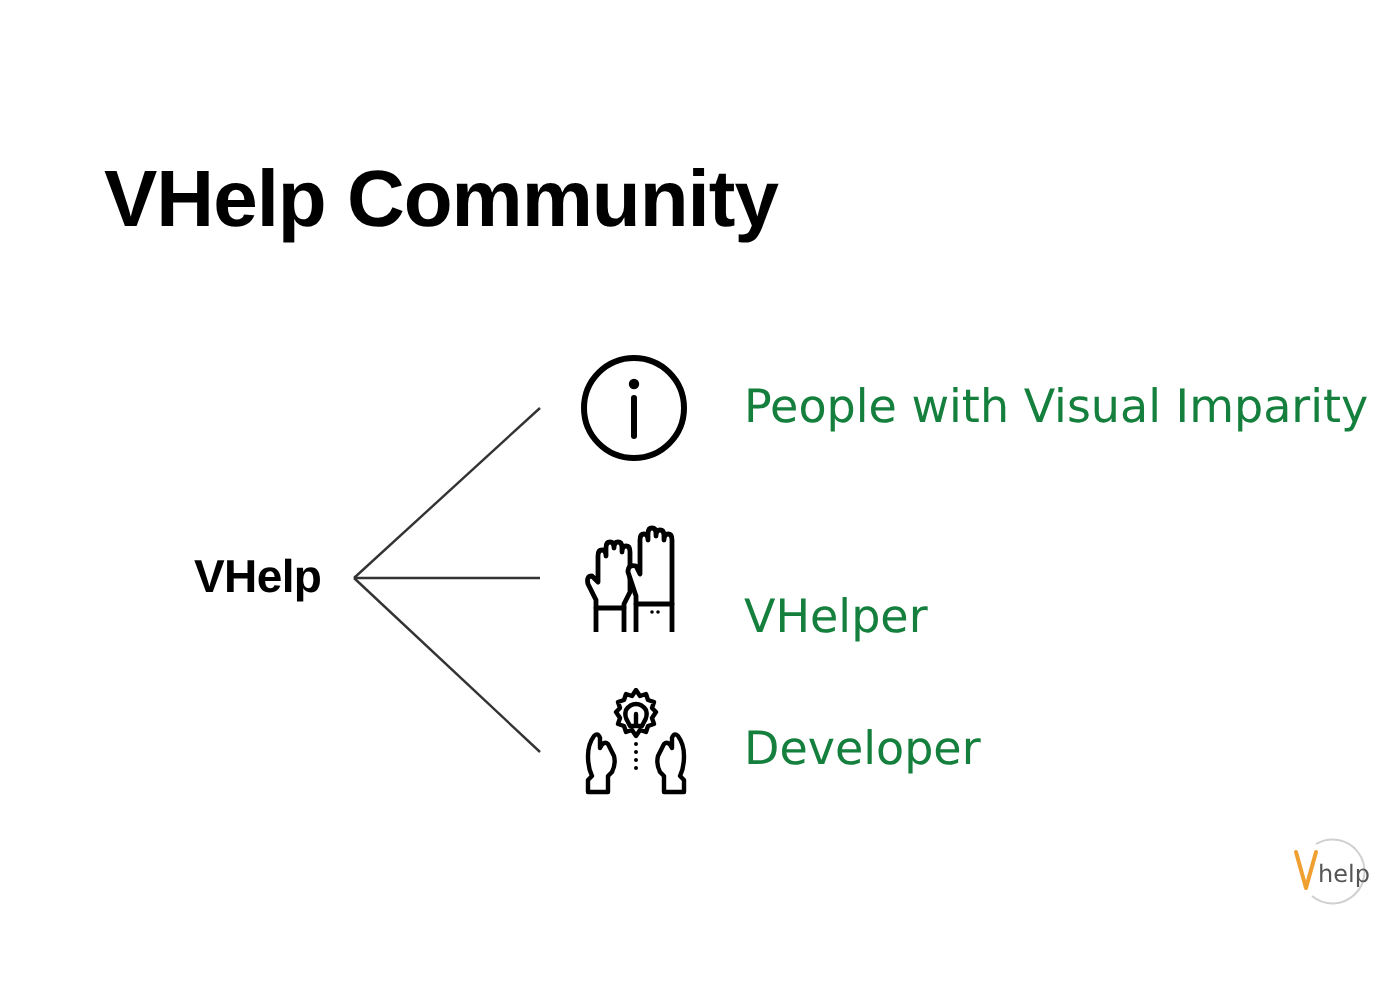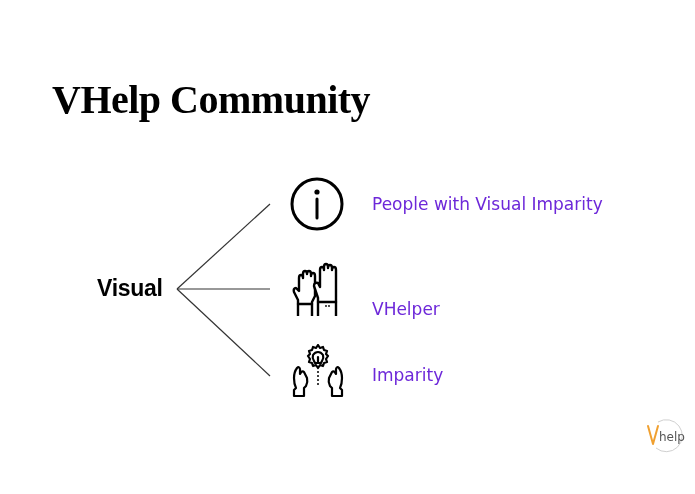--- a/index.html
+++ b/index.html
@@ -7,21 +7,21 @@
       width: 695px; height: 494px;
       background: #ffffff;
       position: relative;
       overflow: hidden;
       font-family: "Liberation Sans", sans-serif;
       color: #000;
     }
     .title {
       position: absolute;
       left: 52px; top: 76px;
-      font-family: Liberation Serif, serif;
+      font-family: Liberation Sans, sans-serif;
       font-weight: bold;
       font-size: 40px;
       letter-spacing: -0.5px;
       line-height: 48px;
       margin: 0;
     }
     .root-node {
       position: absolute;
       left: 97px; top: 273px;
       font-weight: bold;
@@ -33,36 +33,36 @@
       position: absolute; left: 0; top: 0;
     }
     .branch-icon {
       position: absolute;
       width: 56px; height: 56px;
     }
     .branch-label {
       position: absolute;
       left: 372px;
       font-family: "DejaVu Sans", sans-serif;
-      font-size: 17px;
+      font-size: 23px;
       line-height: 22px;
-      color: #6d28d9;
+      color: #15803d;
     }
     .logo {
       position: absolute;
       left: 644px; top: 416px;
       width: 50px; height: 40px;
     }
   </style>
 </head>
 <body>
 
 <h1 class="title">VHelp Community</h1>
 
-<div class="root-node">Visual</div>
+<div class="root-node">VHelp</div>
 
 <svg class="connectors" width="695" height="494">
   <line x1="177" y1="289" x2="270" y2="204" stroke="#333" stroke-width="1.2"></line>
   <line x1="177" y1="289" x2="270" y2="289" stroke="#333" stroke-width="1.2"></line>
   <line x1="177" y1="289" x2="270" y2="376" stroke="#333" stroke-width="1.2"></line>
 </svg>
 
 <svg class="branch-icon" style="left:290px; top:177px;" viewBox="0 0 56 56">
   <circle cx="27" cy="27" r="25" fill="none" stroke="#000" stroke-width="3"></circle>
   <circle cx="27" cy="15" r="2.6" fill="#000"></circle>
@@ -96,21 +96,21 @@
 
     <path d="M52 52 V46 L50 44 Q52 40 52 34 Q52 28 49 24 Q47 22 46 25 L46 30 Q44 26 42 28 L39 34 Q38 38 40 42 L42 44 V52 Z"></path>
   </g>
   <g fill="#000">
     <circle cx="28" cy="28" r="1"></circle>
     <circle cx="28" cy="32" r="1"></circle>
     <circle cx="28" cy="36" r="1"></circle>
     <circle cx="28" cy="40" r="1"></circle>
   </g>
 </svg>
-<div class="branch-label" style="top:364px;">Imparity</div>
+<div class="branch-label" style="top:364px;">Developer</div>
 
 <div class="logo">
   <svg width="50" height="40" viewBox="0 0 50 40">
     <path d="M14 6 A16 16 0 1 1 12 32" fill="none" stroke="#d0d0d0" stroke-width="1"></path>
     <path d="M4 10 L9 28 L14 10" fill="none" stroke="#F0A030" stroke-width="2" stroke-linecap="round" stroke-linejoin="round"></path>
     <text x="15" y="25" font-family="DejaVu Sans, sans-serif" font-size="12" fill="#555">help</text>
   </svg>
 </div>
 
 </body></html>

